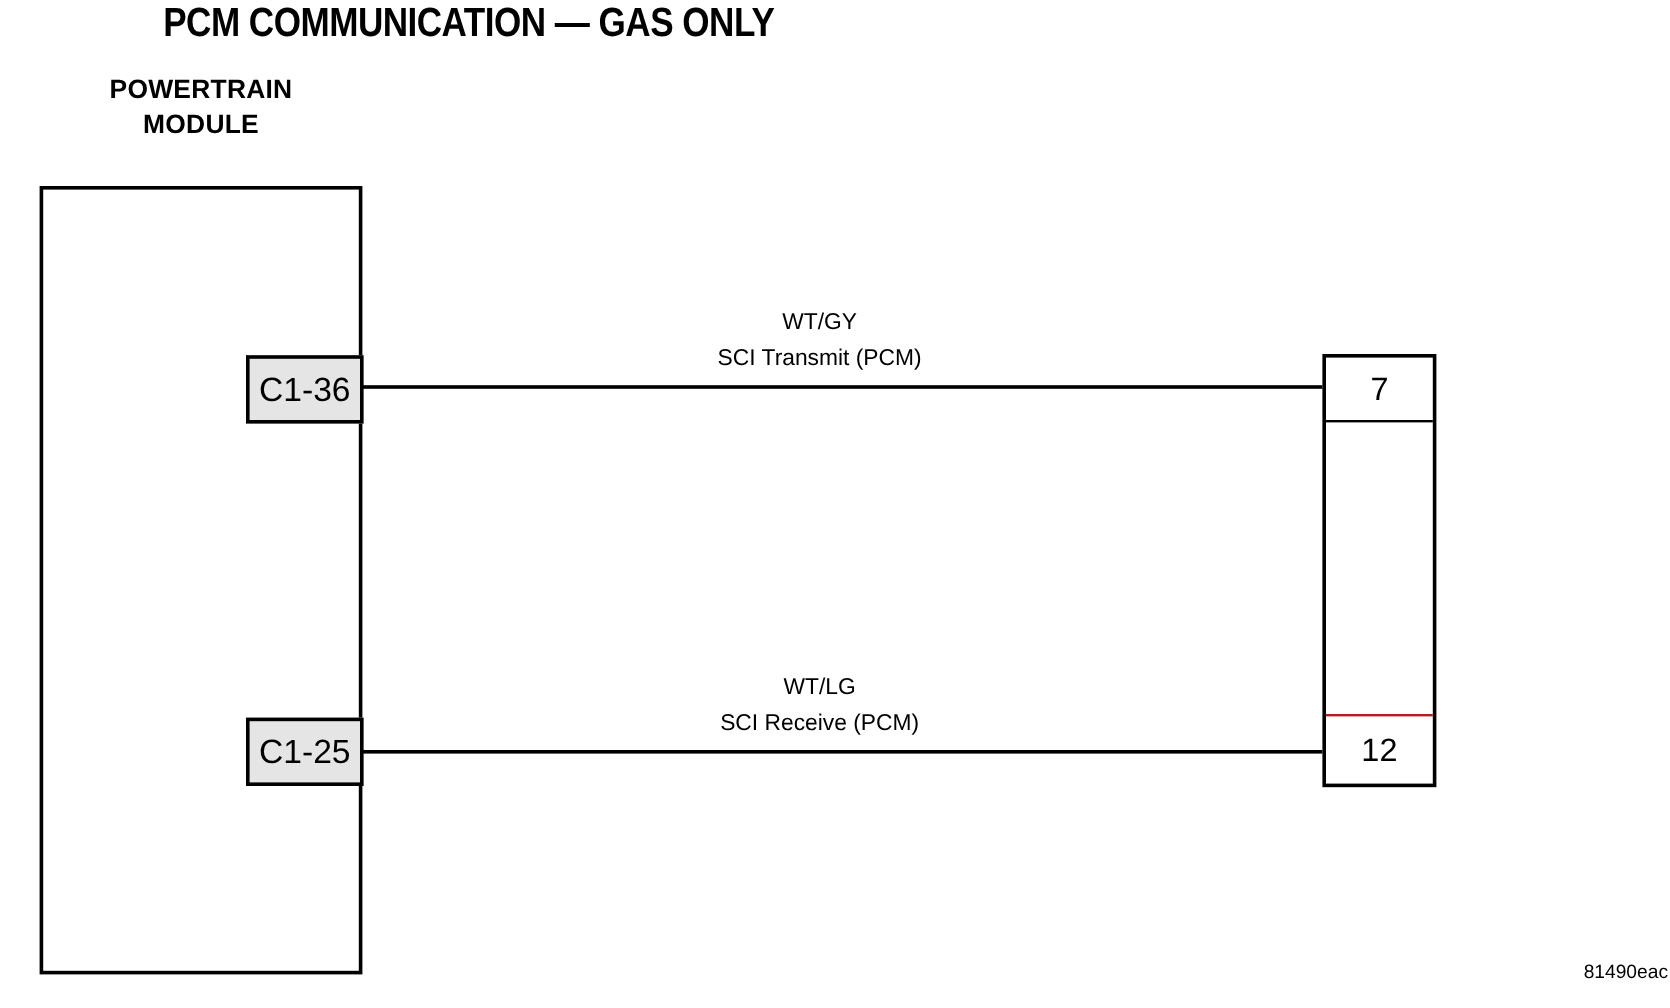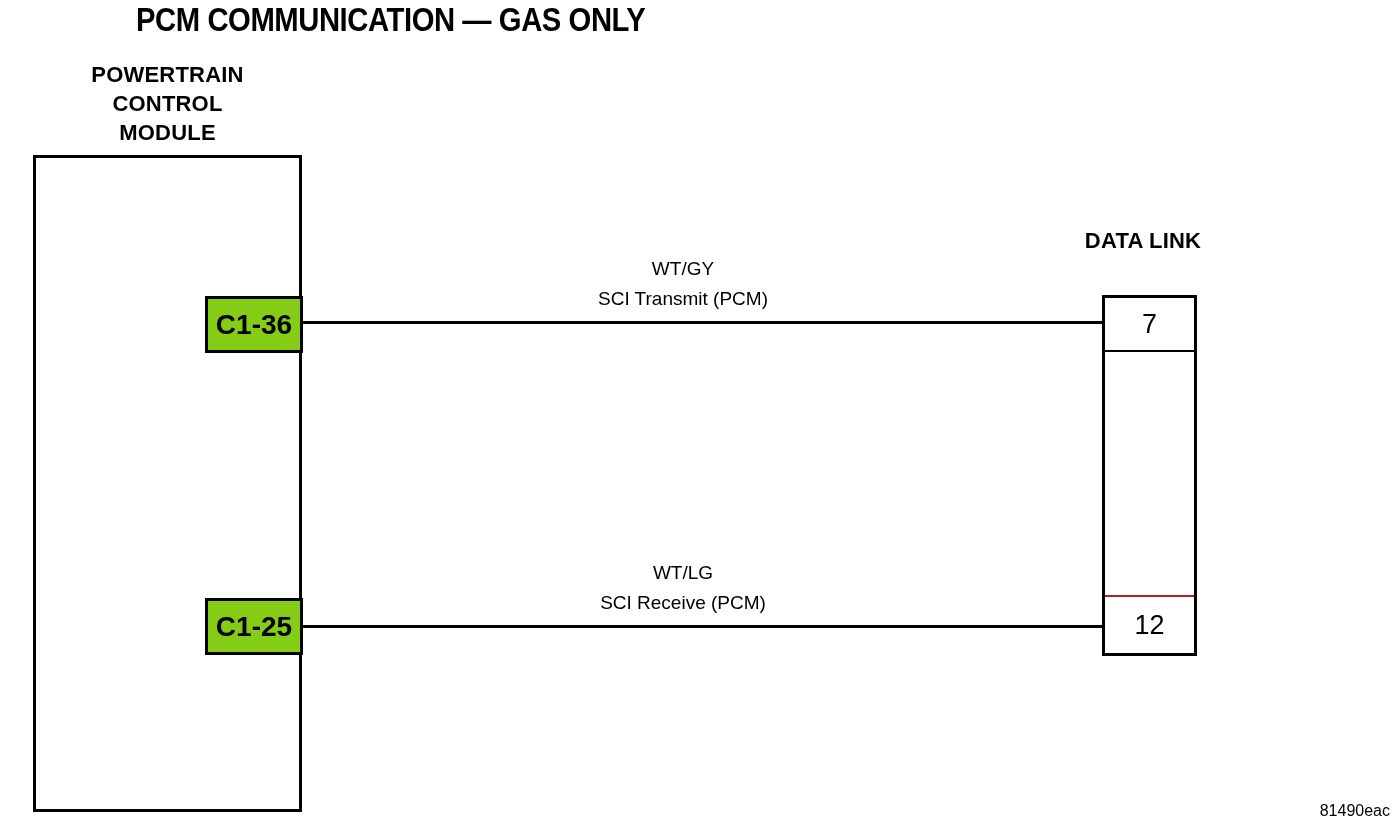--- a/index.html
+++ b/index.html
@@ -46,26 +46,25 @@
     border: 3px solid #000000;
     box-sizing: border-box;
     background: #ffffff;
   }
   .pin-box {
     position: absolute;
     width: 98px;
     height: 57px;
     border: 3px solid #000000;
     box-sizing: border-box;
-    background: #84cc16;
+    background: #e5e5e5;
     display: flex;
     align-items: center;
     justify-content: center;
     font-size: 28px;
-    font-weight: bold;
   }
   .pin-c136 { left: 205px; top: 296px; }
   .pin-c125 { left: 205px; top: 598px; }
   .wire {
     position: absolute;
     height: 3px;
     background: #000000;
   }
   .wire-1 { left: 300px; top: 321px; width: 803px; }
   .wire-2 { left: 300px; top: 625px; width: 803px; }
@@ -110,21 +109,20 @@
 </style>
 </head>
 <body>
 
 <div class="canvas">
 
   <div class="diagram-title">PCM COMMUNICATION — GAS ONLY</div>
 
   <div class="block-label pcm-label">
     <div>POWERTRAIN</div>
-    <div>CONTROL</div>
     <div>MODULE</div>
   </div>
 
   <div class="pcm-box"></div>
 
   <div class="pin-box pin-c136">C1-36</div>
   <div class="pin-box pin-c125">C1-25</div>
 
   <div class="wire wire-1"></div>
   <div class="wire wire-2"></div>
@@ -132,21 +130,20 @@
   <div class="wire-label wire-label-1">
     <div>WT/GY</div>
     <div>SCI Transmit (PCM)</div>
   </div>
   <div class="wire-label wire-label-2">
     <div>WT/LG</div>
     <div>SCI Receive (PCM)</div>
   </div>
 
   <div class="block-label dlc-label">
-    <div>DATA LINK</div>
   </div>
 
   <div class="dlc-body">
     <div class="dlc-pin dlc-pin-top">7</div>
     <div class="dlc-spacer"></div>
     <div class="dlc-pin dlc-pin-bottom">12</div>
   </div>
 
   <div class="figure-id">81490eac</div>
 

